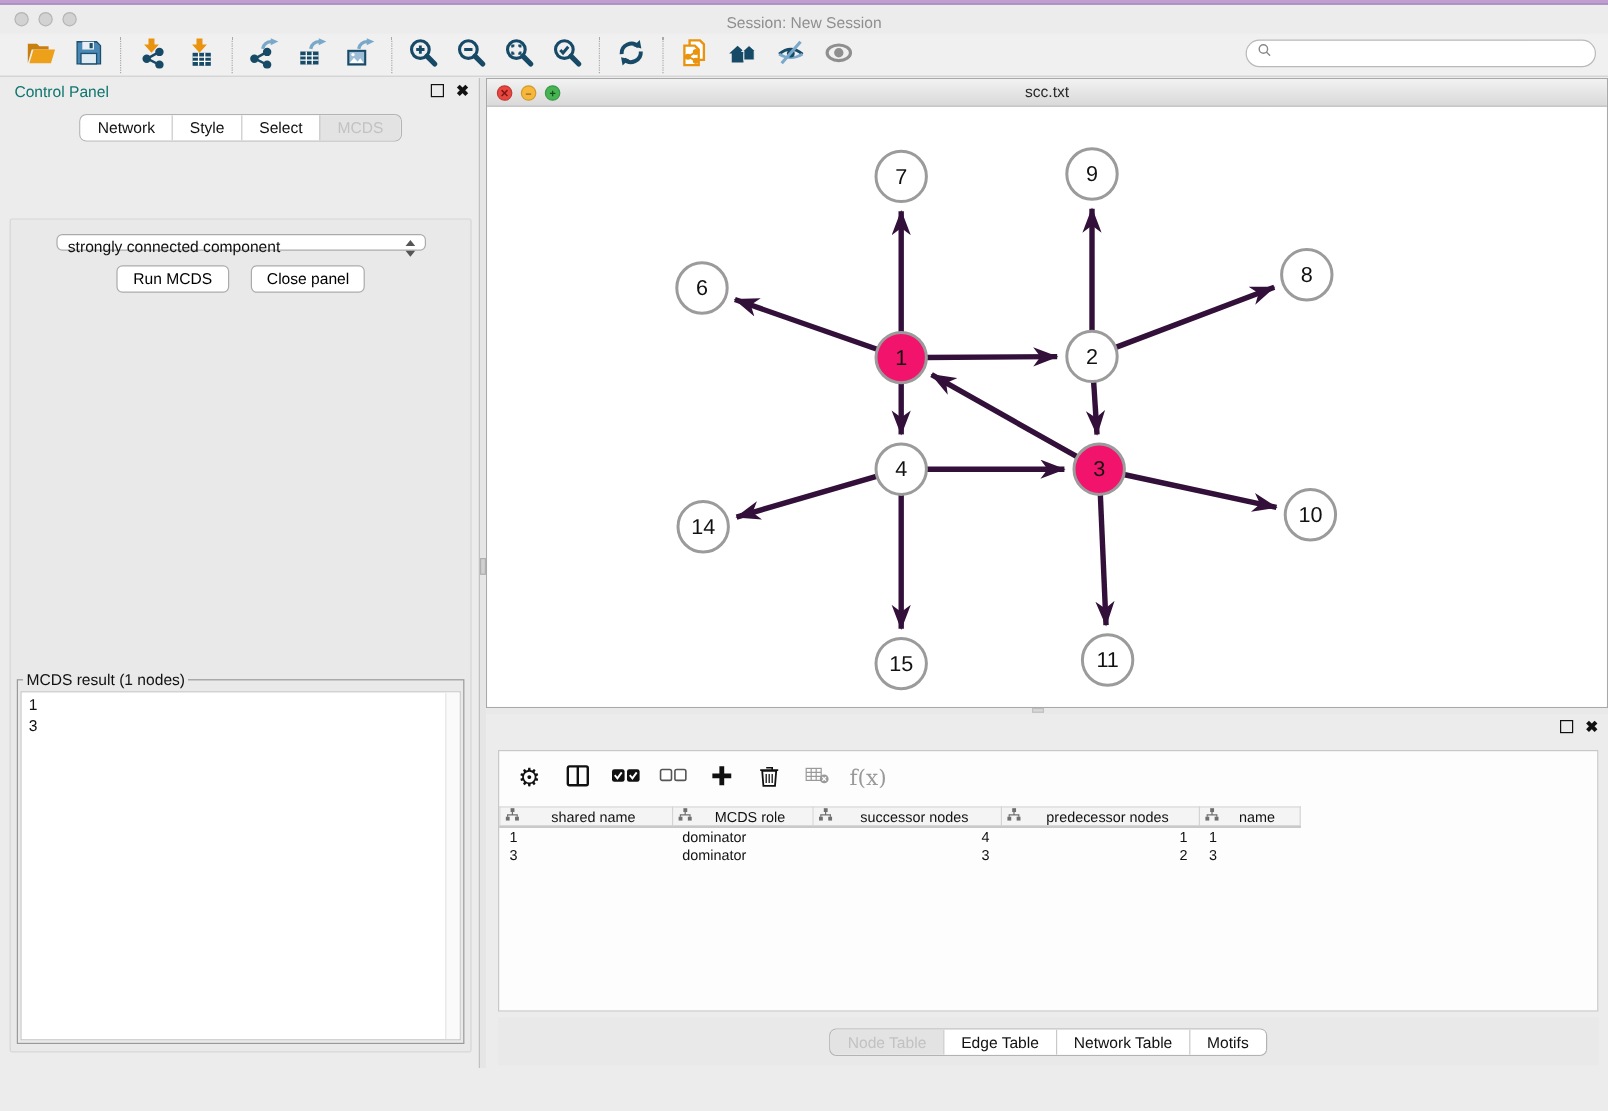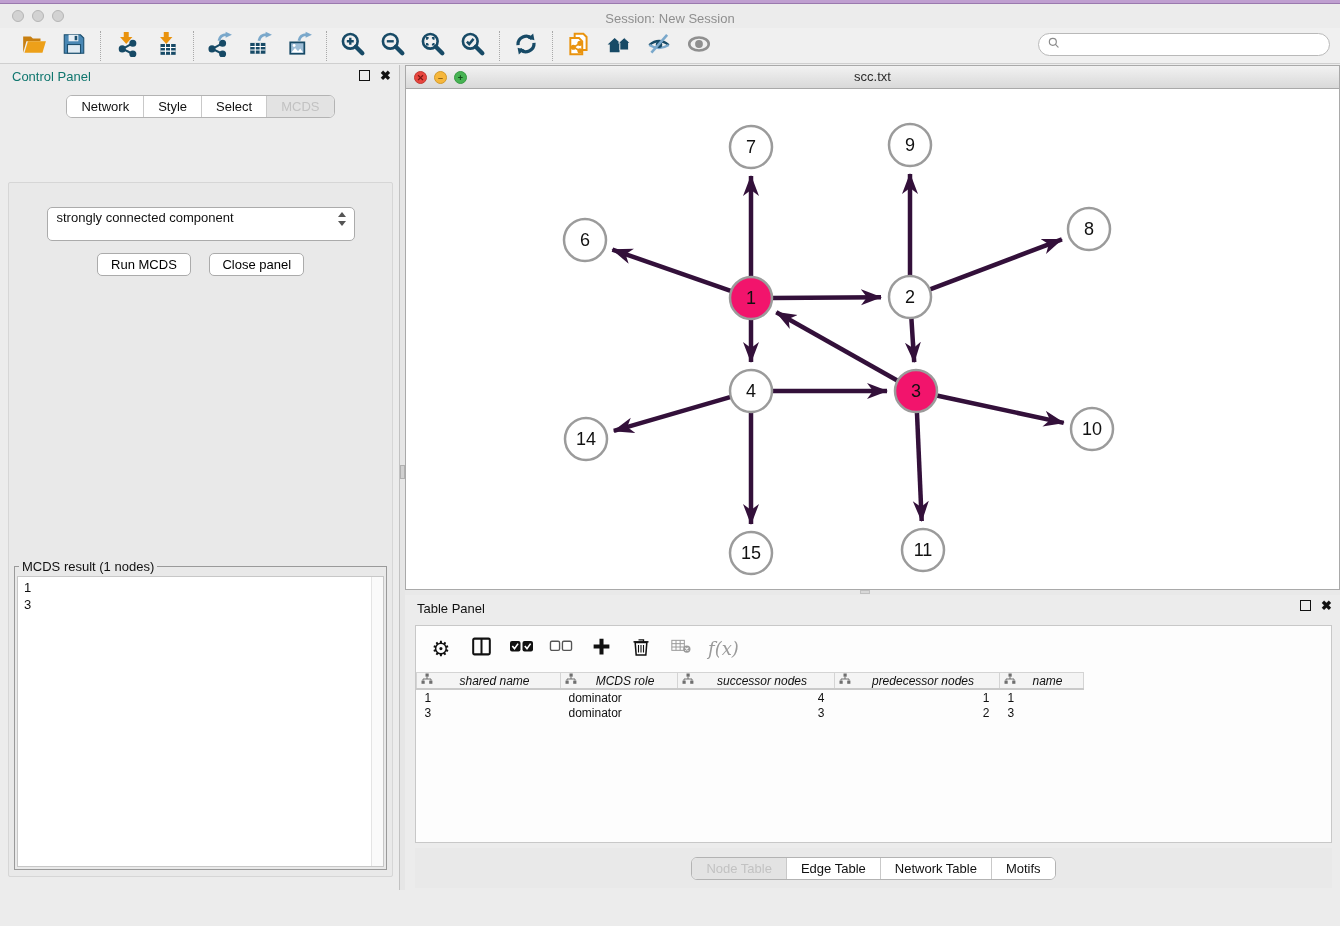--- a/index.html
+++ b/index.html
@@ -29,21 +29,21 @@
   .panel-icons { position:absolute; right:8px; top:5px; display:flex; gap:10px; align-items:center; }
   .ic-float { width:11px; height:11px; border:1.6px solid #111; background:transparent; }
   .ic-close { font-size:13px; font-weight:bold; color:#111; line-height:11px; }
   .cp-tabs { text-align:center; margin-top:6px; }
   .seg { display:inline-flex; border:1px solid #b3b3b3; border-radius:6px; overflow:hidden; background:#fff; }
   .seg .tab { padding:3px 14px; font-size:13px; color:#111; background:#fff; border-left:1px solid #c9c9c9; cursor:default; }
   .seg .tab:first-child { border-left:none; }
   .seg .tab.active { background:#e3e3e3; color:#c2c2c2; }
   .cp-content { position:absolute; left:6px; right:6px; top:117px; bottom:8px; background:#e9e9e9; border:1px solid #d6d6d6; border-radius:2px; }
   .crit-label { text-align:center; font-size:13px; margin-top:20px; }
-  .select-box { position:relative; margin:24px auto 0 auto; width:308px; height:34px; background:#fff; border:1px solid #ababab; border-radius:5px; font-size:13px; line-height:20px; padding-left:9px; }
+  .select-box { position:relative; margin:12px auto 0 auto; width:308px; height:14px; background:#fff; border:1px solid #ababab; border-radius:5px; font-size:13px; line-height:20px; padding-left:9px; }
   .select-chevrons { position:absolute; right:6px; top:2px; width:12px; height:18px; }
   .select-chevrons:before, .select-chevrons:after { content:""; position:absolute; left:2px; border-left:4px solid transparent; border-right:4px solid transparent; }
   .select-chevrons:before { top:2px; border-bottom:5px solid #555; }
   .select-chevrons:after { bottom:2px; border-top:5px solid #555; }
   .btn-row { text-align:center; margin-top:12px; }
   .push-btn { display:inline-block; min-width:94px; padding:3px 12px; margin:0 7px; background:#fff; border:1px solid #ababab; border-radius:5px; font-size:13px; font-family:"Liberation Sans",sans-serif; cursor:default; }
   fieldset.result { position:absolute; left:5px; right:5px; bottom:6px; top:376px; border:1px solid #9a9a9a; background:#e9e9e9; padding:2px; }
   fieldset.result legend { font-size:13px; padding:0 3px; margin-left:2px; }
   .result-text { position:relative; width:100%; height:100%; background:#fff; border:1px solid #c7c7c7; font-size:13px; line-height:17px; padding:2px 6px; overflow:hidden; }
   .result-text .scroll { position:absolute; right:0; top:0; bottom:0; width:12px; background:#fafafa; border-left:1px solid #e4e4e4; }
@@ -67,23 +67,23 @@
   .canvas { position:relative; width:933px; height:500px; background:#fff; overflow:hidden; }
 
   
   .table-panel { position:absolute; left:405px; top:595px; width:935px; height:295px; background:#ececec; }
   .tp-head { position:relative; height:26px; }
   .tp-title { font-size:13px; padding:6px 0 0 12px; }
   .tp-body { position:absolute; left:10px; right:8px; top:30px; height:218px; background:#fdfdfd; border:1px solid #c8c8c8; overflow:hidden; }
   .tp-toolbar { height:44px; display:flex; align-items:center; gap:14px; padding-left:12px; }
   .tp-btn { min-width:26px; height:28px; display:flex; align-items:center; justify-content:center; background:none; border:none; }
   .tp-btn .glyph { font-size:21px; line-height:21px; color:#111; }
-  .fx { font-family:"DejaVu Serif", serif; font-style:italic; font-size:18px; color:#9a9a9a; }
+  .fx { font-family:"DejaVu Serif", serif; font-size:18px; color:#9a9a9a; }
   table.node-table { border-collapse:collapse; table-layout:fixed; font-size:12px; margin-top:2px; }
-  table.node-table th { background:#f4f4f4; border:1px solid #d4d4d4; border-bottom:2px solid #c9c9c9; font-weight:normal; height:14px; padding:0 4px; white-space:nowrap; overflow:hidden;font-style:italic; }
+  table.node-table th { background:#f4f4f4; border:1px solid #d4d4d4; border-bottom:2px solid #c9c9c9; font-weight:normal; height:14px; padding:0 4px; white-space:nowrap; overflow:hidden; }
   table.node-table th .th-inner { display:flex; align-items:center; }
   table.node-table th .th-label { flex:1; text-align:center; }
   table.node-table td { height:16px; padding:0 10px 0 8px; white-space:nowrap; overflow:hidden; }
   .tp-tabbar { position:absolute; left:10px; right:8px; top:253px; height:40px; background:#e9e9e9; display:flex; align-items:center; justify-content:center; }
 
   
   .statusbar { position:absolute; left:0; bottom:0; width:100%; height:36px; background:#ececec; border-top:1px solid #c4c4c4; }
   .list-btn { position:absolute; left:12px; top:7px; width:28px; height:24px; background:#f4f4f4; border:1px solid #a8a8a8; display:flex; align-items:center; justify-content:center; }
   .mem-btn { position:absolute; right:10px; top:7px; height:24px; background:#f7f7f7; border:1px solid #b0b0b0; border-radius:4px; display:flex; align-items:center; gap:6px; padding:0 10px; font-size:12px; }
   .mem-dot { width:11px; height:11px; border-radius:50%; background:#1e9e3e; }
@@ -401,21 +401,20 @@
           </g>
         </svg></div>
   </div>
 
   <div class="hsplit">
     <div class="hgrip"></div>
   </div>
 
   <div class="table-panel">
     <div class="tp-head">
-      <div class="tp-title">Table Panel</div>
       <div class="panel-icons">
         <span class="ic-float"></span>
         <span class="ic-close">✖</span>
       </div>
     </div>
     <div class="tp-body">
       <div class="tp-toolbar" id="tp-toolbar">
           <button class="tp-btn">
             <span class="glyph">⚙</span>
           </button>

